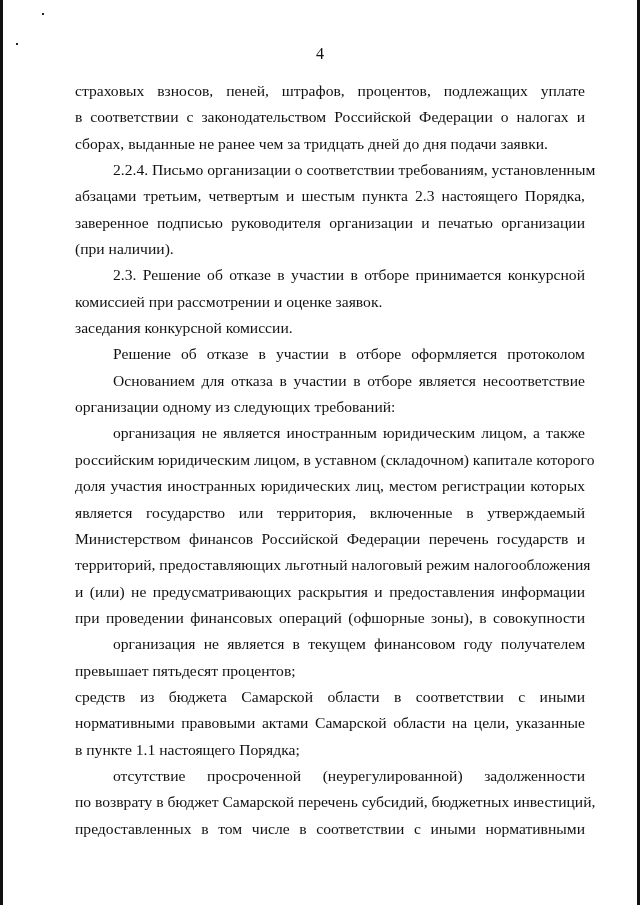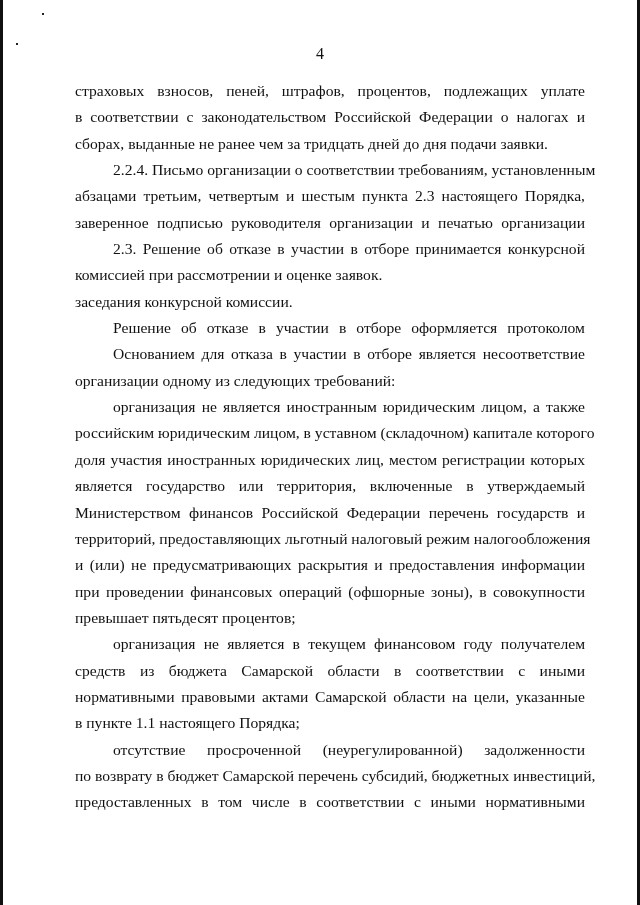--- a/index.html
+++ b/index.html
@@ -29,35 +29,36 @@
 
 <div class="page-number">4</div>
 
 <div class="body-text">
   <div class="line">страховых взносов, пеней, штрафов, процентов, подлежащих уплате</div>
   <div class="line">в соответствии с законодательством Российской Федерации о налогах и</div>
   <div class="line last">сборах, выданные не ранее чем за тридцать дней до дня подачи заявки.</div>
   <div class="line indent">2.2.4. Письмо организации о соответствии требованиям, установленным</div>
   <div class="line">абзацами  третьим, четвертым и шестым пункта 2.3 настоящего Порядка,</div>
   <div class="line">заверенное подписью руководителя организации и печатью организации</div>
+  <div class="line last">(при наличии).</div>
   <div class="line indent">2.3. Решение об отказе в участии в отборе принимается конкурсной</div>
   <div class="line last">комиссией при рассмотрении и оценке заявок.</div>
   <div class="line last">заседания конкурсной  комиссии.</div>
   <div class="line indent">Решение об отказе в участии в отборе оформляется протоколом</div>
   <div class="line indent">Основанием для отказа в участии в отборе является несоответствие</div>
   <div class="line last">организации одному из следующих требований:</div>
   <div class="line indent">организация не является иностранным юридическим лицом, а также</div>
   <div class="line">российским юридическим лицом, в уставном (складочном) капитале которого</div>
   <div class="line">доля участия иностранных юридических лиц, местом регистрации которых</div>
   <div class="line">является государство или территория, включенные в утверждаемый</div>
   <div class="line">Министерством финансов Российской Федерации перечень государств и</div>
   <div class="line">территорий, предоставляющих льготный налоговый режим налогообложения</div>
   <div class="line">и (или) не предусматривающих раскрытия и предоставления информации</div>
   <div class="line">при проведении финансовых операций (офшорные зоны), в совокупности</div>
+  <div class="line indent">организация не является в текущем финансовом году получателем</div>
   <div class="line last">превышает пятьдесят процентов;</div>
-  <div class="line indent">организация не является в текущем финансовом году получателем</div>
   <div class="line">средств из бюджета Самарской области в соответствии с иными</div>
   <div class="line">нормативными правовыми актами Самарской области на цели, указанные</div>
   <div class="line last">в пункте 1.1 настоящего Порядка;</div>
   <div class="line indent">отсутствие просроченной (неурегулированной) задолженности</div>
   <div class="line">по возврату в бюджет Самарской перечень субсидий, бюджетных инвестиций,</div>
   <div class="line">предоставленных в том числе в соответствии с иными нормативными</div>
 </div>
 
 </body></html>

